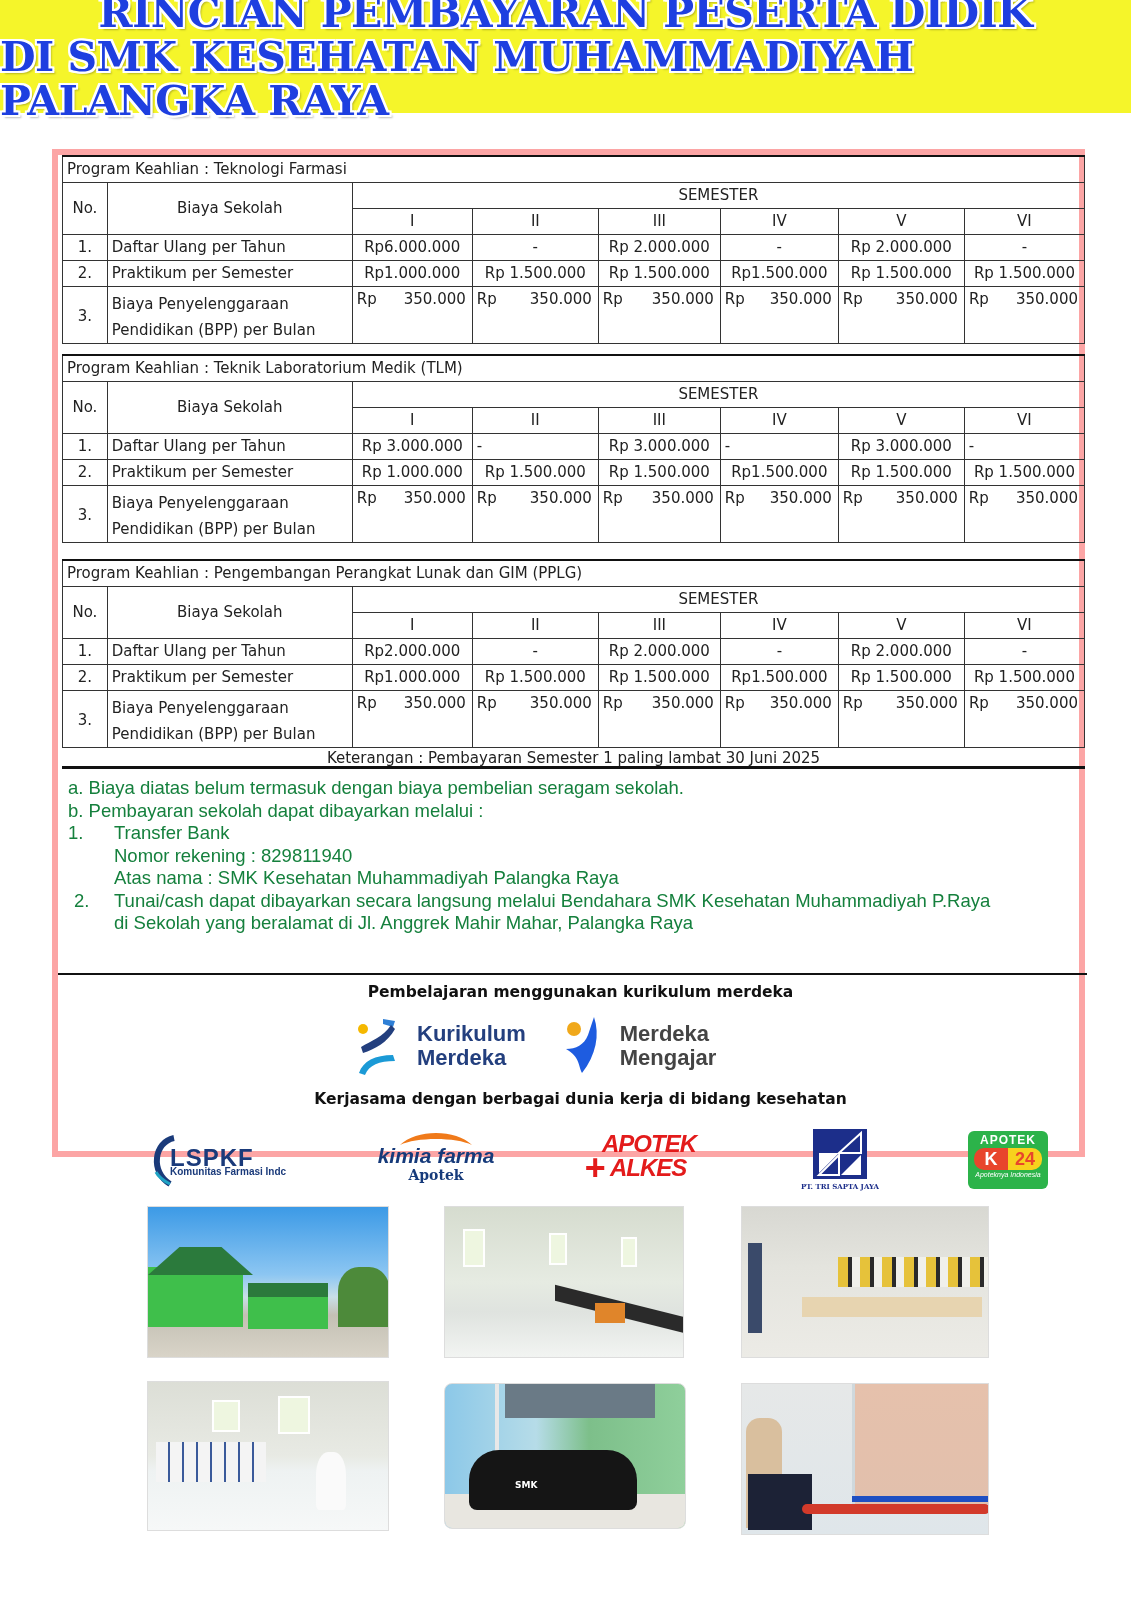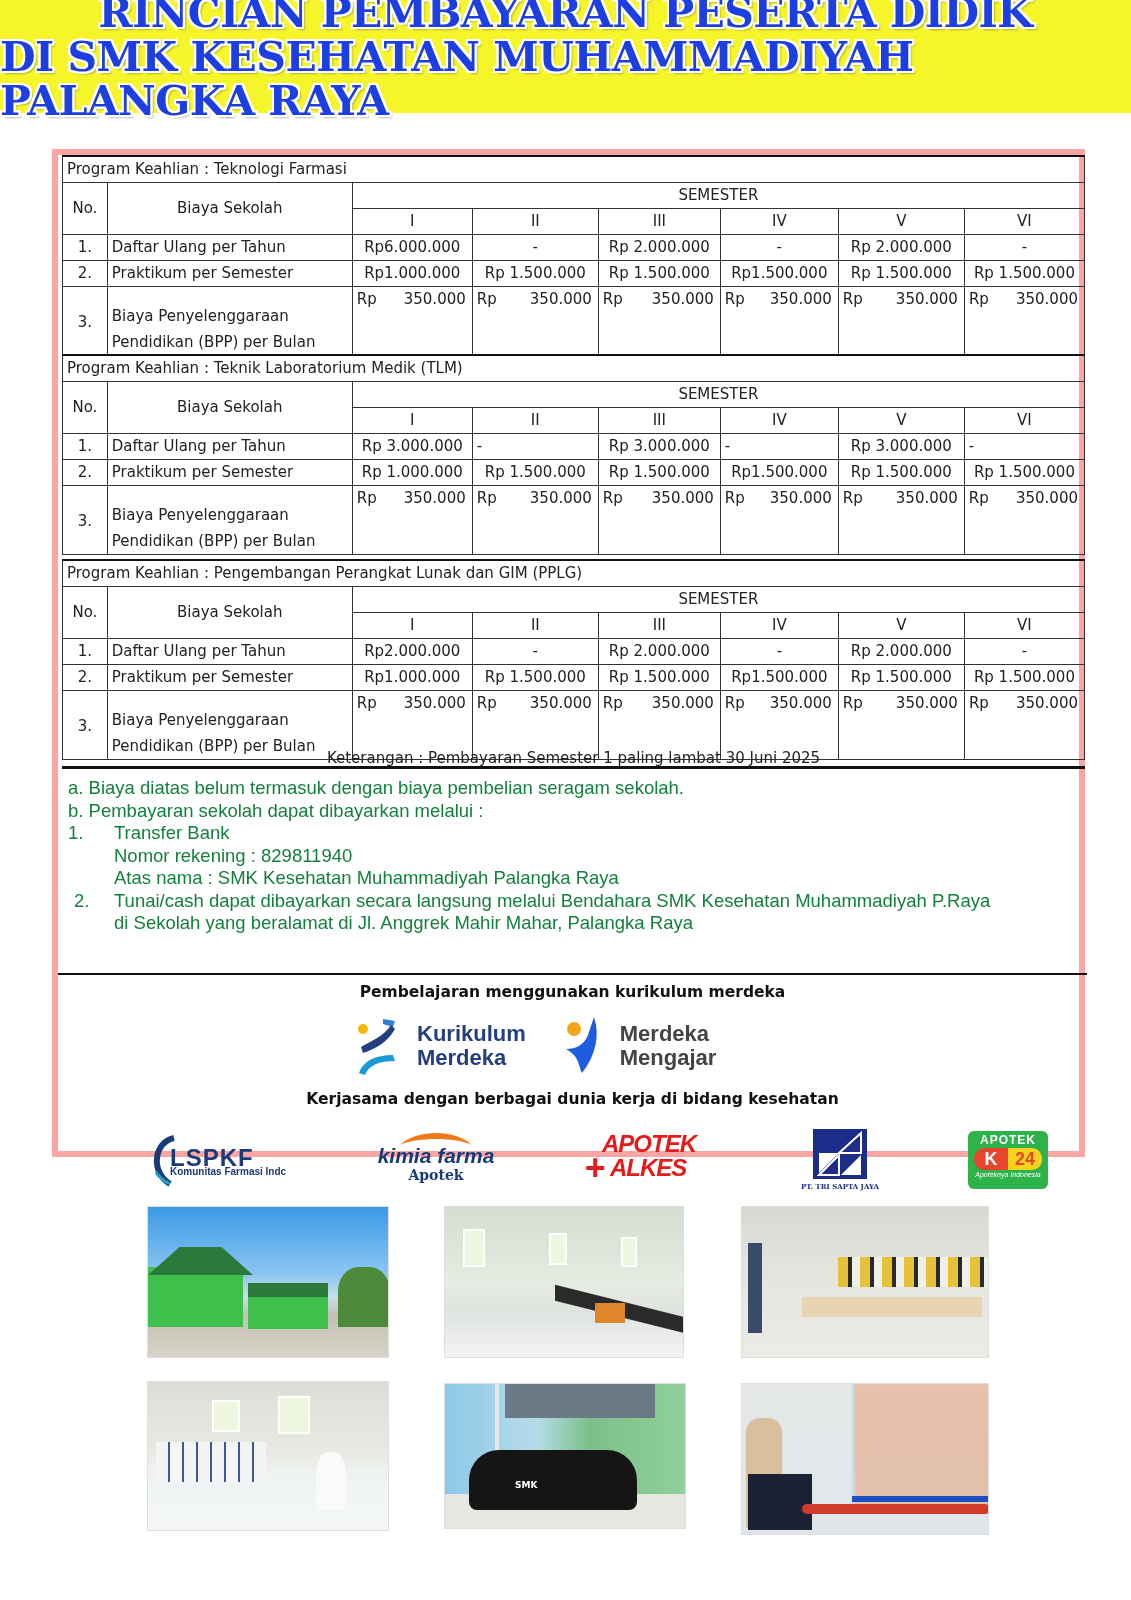--- a/index.html
+++ b/index.html
@@ -7,27 +7,27 @@
   .banner { position: absolute; left: 0; top: 0; width: 1131px; height: 113px; background: #f5f52a; display: flex; flex-direction: column; align-items: center; justify-content: center; }
   .banner .line { font-family: "DejaVu Serif", serif; font-weight: bold; font-size: 41px; color: #1e3fe0; letter-spacing: -0.5px; line-height: 44px;
     text-shadow: 2px 0 0 #fff, -2px 0 0 #fff, 0 2px 0 #fff, 0 -2px 0 #fff, 2px 2px 0 #fff, -2px -2px 0 #fff, 2px -2px 0 #fff, -2px 2px 0 #fff, 3px 3px 2px rgba(0,0,0,0.25); }
   .frame { position: absolute; left: 52px; top: 137px; width: 1033px; height: 1008px; border: 6px solid #fca5a5; margin-top: 12px; }
   .prog { position: absolute; left: 4px; width: 1023px; }
   table.fee { width: 1023px; border-collapse: collapse; font-family: "DejaVu Sans", sans-serif; font-size: 15px; color: #222; table-layout: fixed; }
   table.fee td { border: 1px solid #333; height: 26px; padding: 0 4px; white-space: nowrap; overflow: hidden; }
   table.fee td.title { text-align: left; border-top: 2px solid #111; }
   table.fee td.c { text-align: center; }
   table.fee td.row3 { height: 52px; vertical-align: top; padding-top: 3px; }
-  table.fee td.desc3 { line-height: 26px; padding-top: 16px; white-space: normal; }
+  table.fee td.desc3 { line-height: 26px; padding-top: 4px; white-space: normal; }
   .amt { display: flex; justify-content: space-between; padding-right: 2px; }
   .keterangan { position: absolute; left: 4px; top: 592px; width: 1023px; text-align: center; font-size: 15px; color: #222; height: 22px; line-height: 22px; border-bottom: 3px solid #111; }
   .notes { position: absolute; left: 0; top: 614px; width: 1029px; height: 206px; border-bottom: 2px solid #111; padding: 8px 10px; font-family: "Liberation Sans", sans-serif; font-size: 18.5px; color: #15803d; line-height: 22.5px; }
   .notes .ind { padding-left: 46px; position: relative; }
   .notes .ind .num { position: absolute; left: 0; }
-  .curr-title, .coop-title { position: absolute; left: 0; width: 1029px; text-align: center; font-weight: bold; font-size: 15.5px; color: #111; }
+  .curr-title, .coop-title { position: absolute; left: 8px; width: 1029px; text-align: center; font-weight: bold; font-size: 15.5px; color: #111; }
   .logos1 { position: absolute; left: 295px; top: 858px; width: 440px; height: 66px; display: flex; gap: 34px; align-items: center; }
   .logo-k { display: flex; align-items: center; gap: 14px; }
   .logo-k .txt { font-family: "Liberation Sans", sans-serif; font-weight: bold; font-size: 22px; line-height: 24px; }
   .partners { position: absolute; left: 90px; top: 972px; width: 900px; height: 66px; display: flex; justify-content: space-between; align-items: center; }
   .photo { position: absolute; border: 1px solid #ddd; overflow: hidden; }
 </style>
 </head>
 <body>
 
 <div class="banner">
@@ -423,21 +423,21 @@
     <div style="position:absolute;left:96px;top:50px;width:150px;height:30px;background:repeating-linear-gradient(90deg,#e6c23a 0 10px,#2a2a2a 10px 14px,#f0f0ea 14px 22px);"></div>
     <div style="position:absolute;left:60px;top:90px;width:180px;height:20px;background:#e7d4b0;"></div>
   </div>
 
   <div class="photo" style="left:89px;top:1226px;width:242px;height:150px;background:linear-gradient(180deg,#dcded6 0%,#e8eae4 50%,#eef2f2 60%,#f6f8f8 100%);">
     <div style="position:absolute;left:64px;top:18px;width:28px;height:32px;background:#eef6e0;border:2px solid #fff;"></div>
     <div style="position:absolute;left:130px;top:14px;width:32px;height:38px;background:#eef6e0;border:2px solid #fff;"></div>
     <div style="position:absolute;left:8px;top:60px;width:110px;height:40px;background:repeating-linear-gradient(90deg,#f4f4f4 0 12px,#3b5a9a 12px 14px);"></div>
     <div style="position:absolute;left:168px;top:70px;width:30px;height:58px;background:#fafafa;border-radius:40% 40% 10% 10%;"></div>
   </div>
-  <div class="photo" style="left:386px;top:1228px;width:242px;height:146px;background:linear-gradient(90deg,#8cc8e8 0%,#b6dce8 38%,#7dbf8a 60%,#8fcf9b 100%);">
+  <div class="photo" style="left:386px;top:1228px;width:242px;height:146px;background:linear-gradient(90deg,#8cc8e8 0%,#b6dce8 38%,#7dbf8a 60%,#8fcf9b 100%);border-radius:8px;">
     <div style="position:absolute;left:50px;top:0;width:4px;height:146px;background:#e8e8e8;"></div>
     <div style="position:absolute;left:60px;top:0;width:150px;height:34px;background:#6a7a86;"></div>
     <div style="position:absolute;left:0;top:110px;width:242px;height:36px;background:#e8e6e0;"></div>
     <div style="position:absolute;left:24px;top:66px;width:168px;height:60px;background:#151515;border-radius:30px 30px 8px 8px;"></div>
     <div style="position:absolute;left:70px;top:96px;font-size:9px;font-weight:bold;color:#fff">SMK</div>
   </div>
   <div class="photo" style="left:683px;top:1228px;width:248px;height:152px;background:linear-gradient(180deg,#e6e8e8 0%,#dfe6ea 100%);">
     <div style="position:absolute;left:4px;top:34px;width:36px;height:110px;background:#d9bf9e;border-radius:14px 14px 0 0;"></div>
     <div style="position:absolute;left:6px;top:90px;width:64px;height:56px;background:#1c2236;"></div>
     <div style="position:absolute;left:110px;top:0;width:138px;height:120px;border-left:3px solid #cfd8dc;background:rgba(230,120,60,0.35);"></div>

